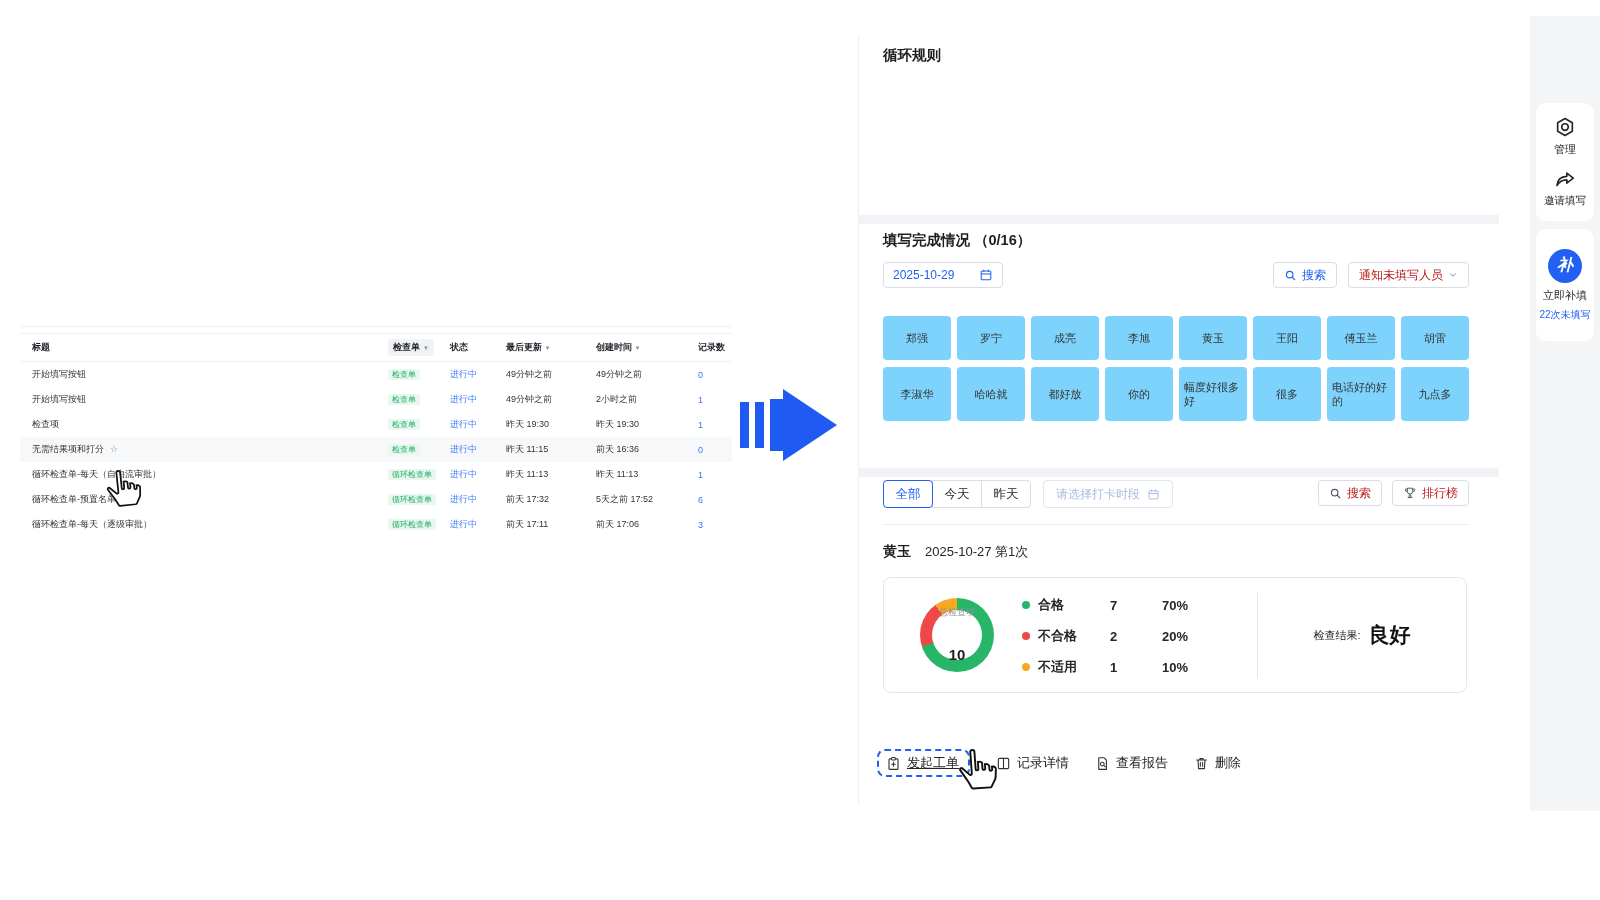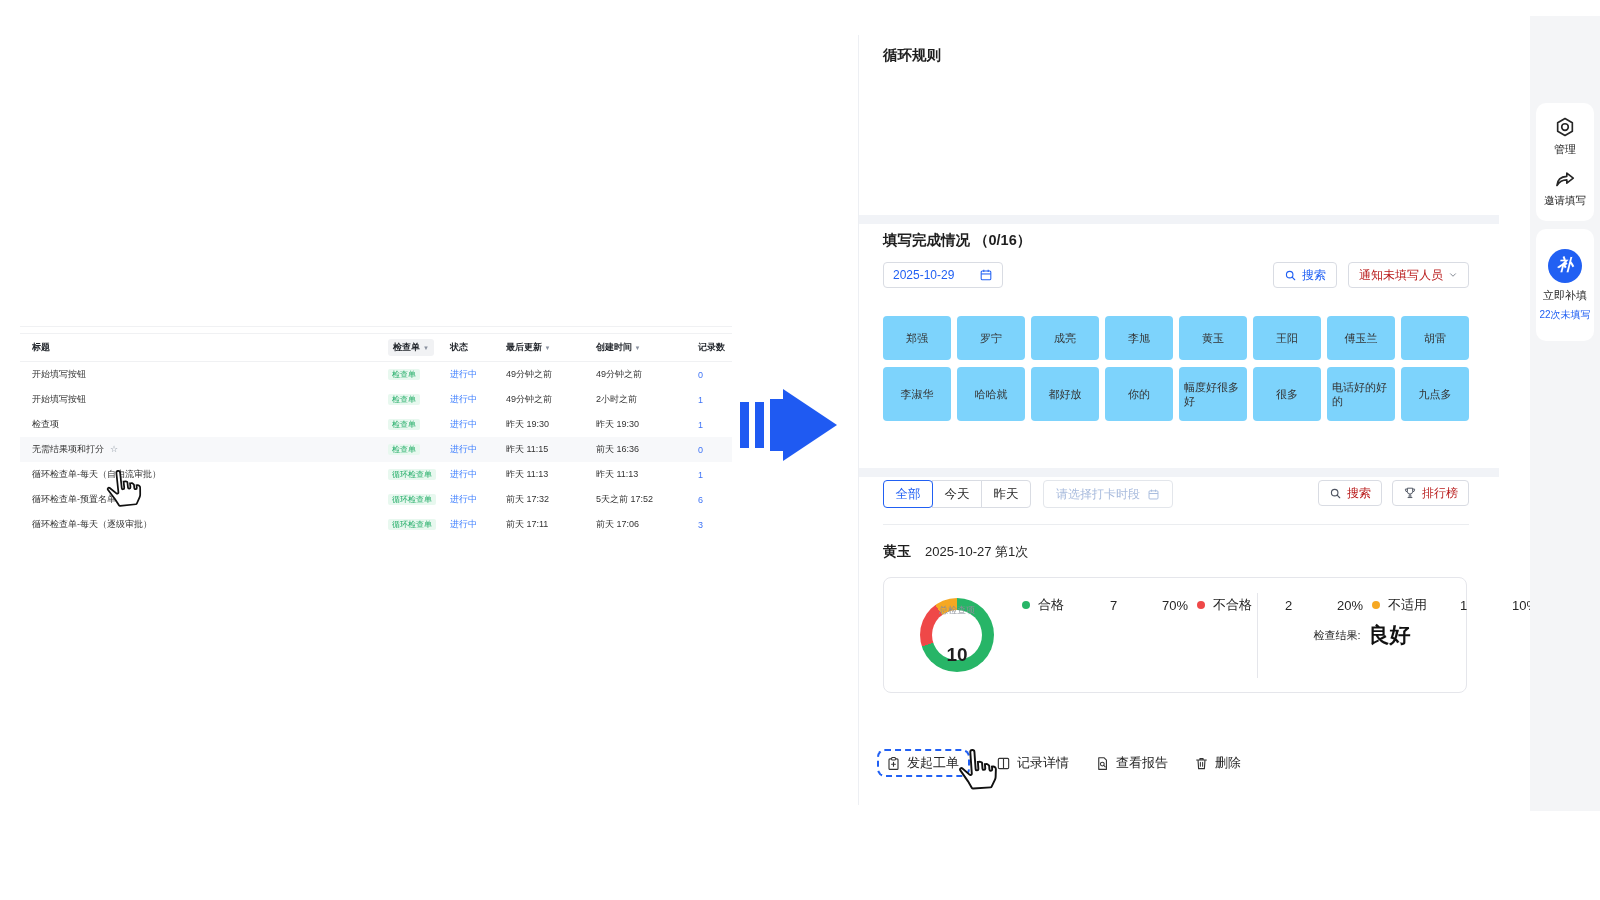--- a/index.html
+++ b/index.html
@@ -61,38 +61,38 @@
   .rec-right{position:absolute;right:0;top:0;display:flex;gap:10px;}
   .hline{position:absolute;left:24px;right:30px;top:489px;height:1px;background:#ebedf0;}
   .entry{position:absolute;left:24px;top:508px;display:flex;align-items:baseline;gap:14px;}
   .entry-name{font-size:14px;font-weight:bold;color:#1f1f1f;}
   .entry-meta{font-size:13px;color:#262626;}
   .rescard{position:absolute;left:24px;top:542px;width:584px;height:116px;border:1px solid #e5e6eb;border-radius:8px;box-sizing:border-box;}
   .donut{position:absolute;left:36px;top:20px;width:74px;height:74px;border-radius:50%;}
   .donut-hole{position:absolute;left:12px;top:12px;width:50px;height:50px;border-radius:50%;background:#fff;
           display:flex;flex-direction:column;align-items:center;justify-content:center;gap:28px;}
   .donut-hole .dl{font-size:9px;color:#8a8f99;}
-  .donut-hole .dv{font-size:19px;font-weight:bold;color:#1f1f1f;line-height:1.1;}
-  .legend{position:absolute;left:138px;top:16px;display:flex;gap:9px;}
+  .donut-hole .dv{font-size:15px;font-weight:bold;color:#1f1f1f;line-height:1.1;}
+  .legend{position:absolute;left:138px;top:16px;display:flex;flex-direction:column;gap:9px;font-weight:bold;}
   .lg-row{display:flex;align-items:center;height:22px;font-size:13px;color:#262626;}
   .lg-dot{width:8px;height:8px;border-radius:50%;margin-right:8px;}
   .lg-label{width:72px;}
   .lg-val{width:52px;}
   .vdiv{position:absolute;left:373px;top:15px;width:1px;height:85px;background:#e5e6eb;}
   .result{position:absolute;left:374px;top:0;bottom:0;right:0;display:flex;align-items:center;justify-content:center;gap:8px;}
   .result .rl{font-size:11px;color:#262626;}
   .result .rv{font-size:21px;font-weight:bold;color:#111;}
   .footer{position:absolute;left:24px;right:30px;top:686px;height:22px;display:flex;align-items:center;}
   .avatar{width:20px;height:20px;border-radius:50%;background:radial-gradient(circle at 35% 30%,#9aa1a8,#23282e);margin-right:8px;}
   .sub-name{font-size:13.5px;font-weight:bold;color:#1f1f1f;margin-right:8px;}
   .sub-dept{font-size:12.5px;color:#9aa0a8;}
   .sub-time{position:absolute;right:0;font-size:13px;color:#4e5461;}
   .actions{position:absolute;left:18px;top:712px;height:32px;display:flex;align-items:center;gap:26px;}
   .action{display:flex;align-items:center;gap:6px;font-size:13px;color:#262626;cursor:pointer;}
-  .dashedbox{border:2px dashed #2160f3;border-radius:8px;padding:3px 9px 3px 7px;}
+  .dashedbox{border:2px dashed #2160f3;border-radius:8px;padding:3px 9px 3px 7px;text-decoration:underline;}
   .hand{position:absolute;z-index:5;}
 
   
   .sidebar{position:absolute;left:1530px;top:16px;width:70px;height:795px;background:#f4f5f7;}
   .scard{position:absolute;left:6px;width:58px;background:#fff;border-radius:10px;
          display:flex;flex-direction:column;align-items:center;}
   .scard1{top:87px;height:118px;justify-content:center;gap:4px;}
   .scard2{top:213px;height:112px;justify-content:center;gap:5px;}
   .slabel{font-size:11px;color:#262626;white-space:nowrap;}
   .slabel.small{font-size:10.5px;}

